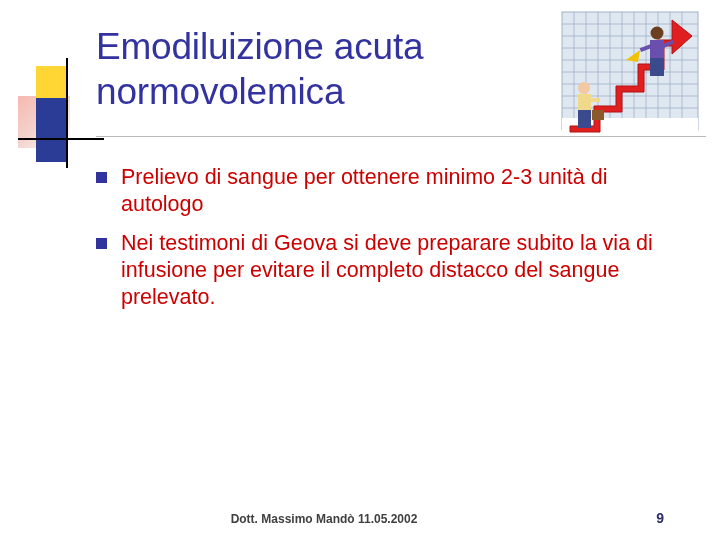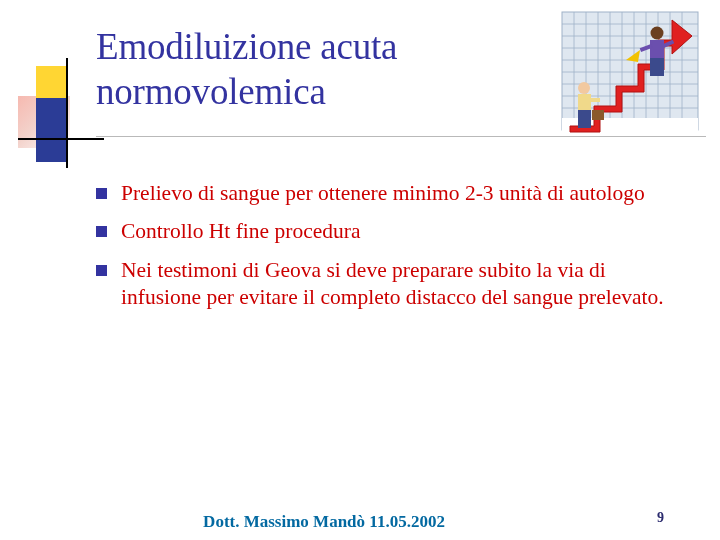--- a/index.html
+++ b/index.html
@@ -11,21 +11,20 @@
     height: 540px;
     background: #ffffff;
     font-family: "Liberation Sans", sans-serif;
     overflow: hidden;
   }
   .slide {
     position: relative;
     width: 720px;
     height: 540px;
     background: #ffffff;
-    font-family: Liberation Serif, serif;
   }
 
   
   .logo {
     position: absolute;
     left: 18px;
     top: 58px;
     width: 86px;
     height: 110px;
   }
@@ -106,21 +105,21 @@
     right: 14px;
     top: 6px;
     width: 152px;
     height: 132px;
   }
 
   
   .bullets {
     position: absolute;
     left: 96px;
-    top: 180px;
+    top: 164px;
     width: 580px;
   }
   .bullet-row {
     display: flex;
     align-items: flex-start;
     margin-bottom: 11px;
   }
   .bullet-mark {
     flex: 0 0 auto;
     width: 11px;
@@ -136,22 +135,22 @@
     line-height: 1.27;
   }
 
   
   .footer-author {
     position: absolute;
     left: 0;
     top: 512px;
     width: 648px;
     text-align: center;
-    color: #0369a1;
-    font-size: 17px;
+    color: #404040;
+    font-size: 12px;
     font-weight: bold;
   }
   .footer-page {
     position: absolute;
     right: 56px;
     top: 510px;
     color: #2b2b6e;
     font-size: 14px;
     font-weight: bold;
   }
@@ -225,24 +224,20 @@
     </svg>
   </div>
 
   <div class="bullets">
     <div class="bullet-row">
       <span class="bullet-mark"></span>
       <span class="bullet-text">Prelievo di sangue per ottenere minimo 2-3 unità di autologo</span>
     </div>
     <div class="bullet-row">
       <span class="bullet-mark"></span>
-      <span class="bullet-text">Controllo Ht fine procedura</span>
-    </div>
-    <div class="bullet-row">
-      <span class="bullet-mark"></span>
       <span class="bullet-text">Nei testimoni di Geova si deve preparare subito la via di infusione per evitare il completo distacco del sangue prelevato.</span>
     </div>
   </div>
 
   <div class="footer-author">Dott. Massimo Mandò 11.05.2002</div>
   <div class="footer-page">9</div>
 
 </div>
 
 </body></html>

